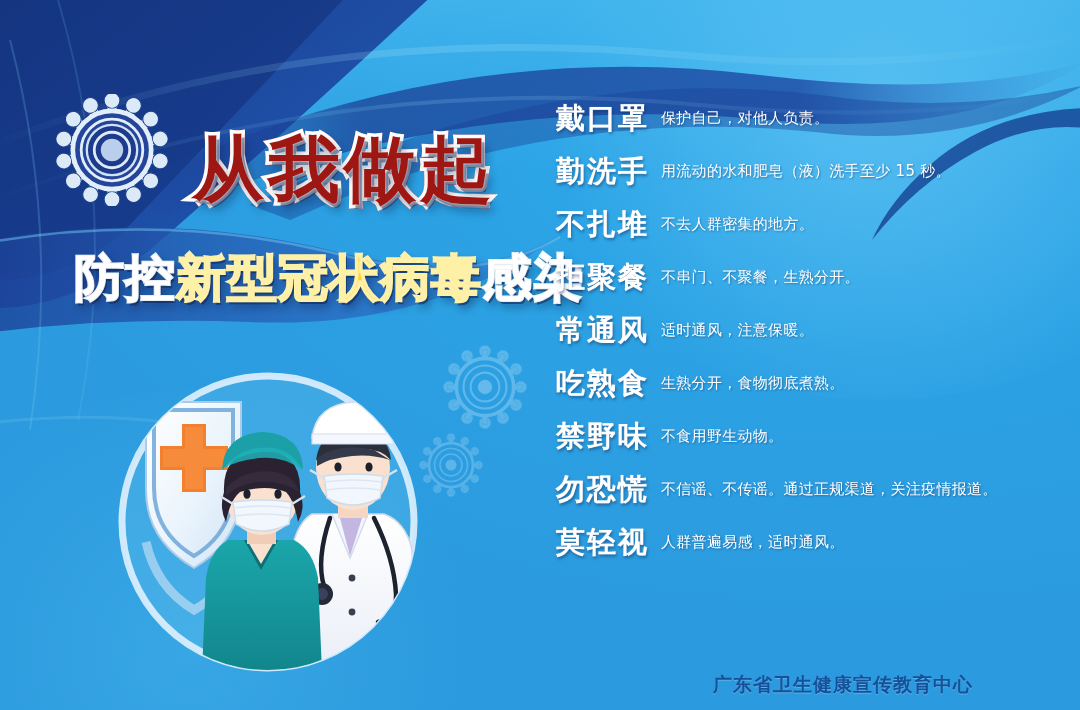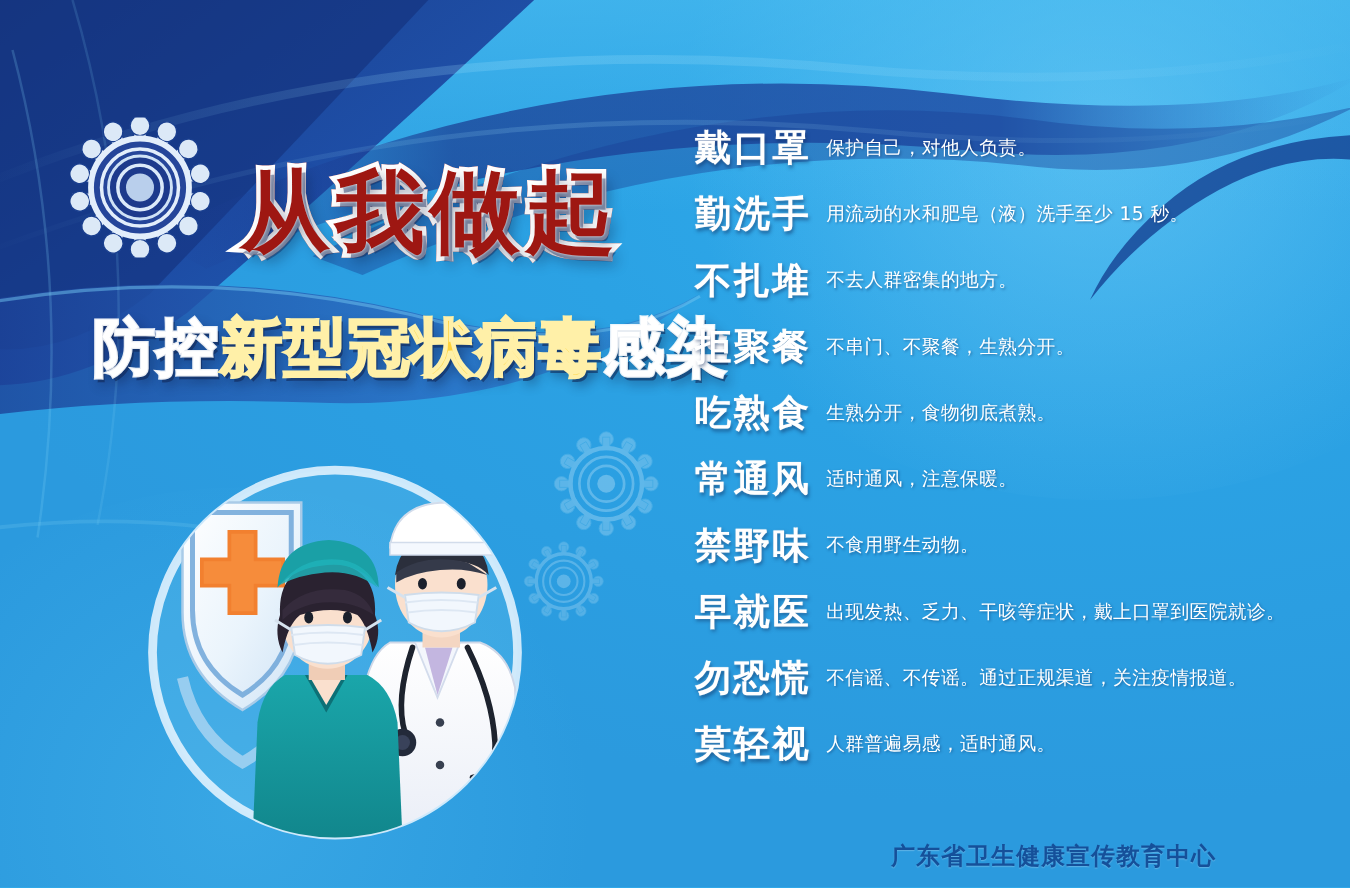--- a/index.html
+++ b/index.html
@@ -386,34 +386,30 @@
     </div>
     <div class="tip">
       <span class="tip-title">不扎堆</span>
       <span class="tip-desc">不去人群密集的地方。</span>
     </div>
     <div class="tip">
       <span class="tip-title">拒聚餐</span>
       <span class="tip-desc">不串门、不聚餐，生熟分开。</span>
     </div>
     <div class="tip">
+      <span class="tip-title">常通风</span>
+      <span class="tip-desc">适时通风，注意保暖。</span>
+    </div>
+    <div class="tip">
       <span class="tip-title">吃熟食</span>
       <span class="tip-desc">生熟分开，食物彻底煮熟。</span>
     </div>
     <div class="tip">
-      <span class="tip-title">常通风</span>
-      <span class="tip-desc">适时通风，注意保暖。</span>
-    </div>
-    <div class="tip">
       <span class="tip-title">禁野味</span>
       <span class="tip-desc">不食用野生动物。</span>
-    </div>
-    <div class="tip">
-      <span class="tip-title">早就医</span>
-      <span class="tip-desc">出现发热、乏力、干咳等症状，戴上口罩到医院就诊。</span>
     </div>
     <div class="tip">
       <span class="tip-title">勿恐慌</span>
       <span class="tip-desc">不信谣、不传谣。通过正规渠道，关注疫情报道。</span>
     </div>
     <div class="tip">
       <span class="tip-title">莫轻视</span>
       <span class="tip-desc">人群普遍易感，适时通风。</span>
     </div>
   </div>

